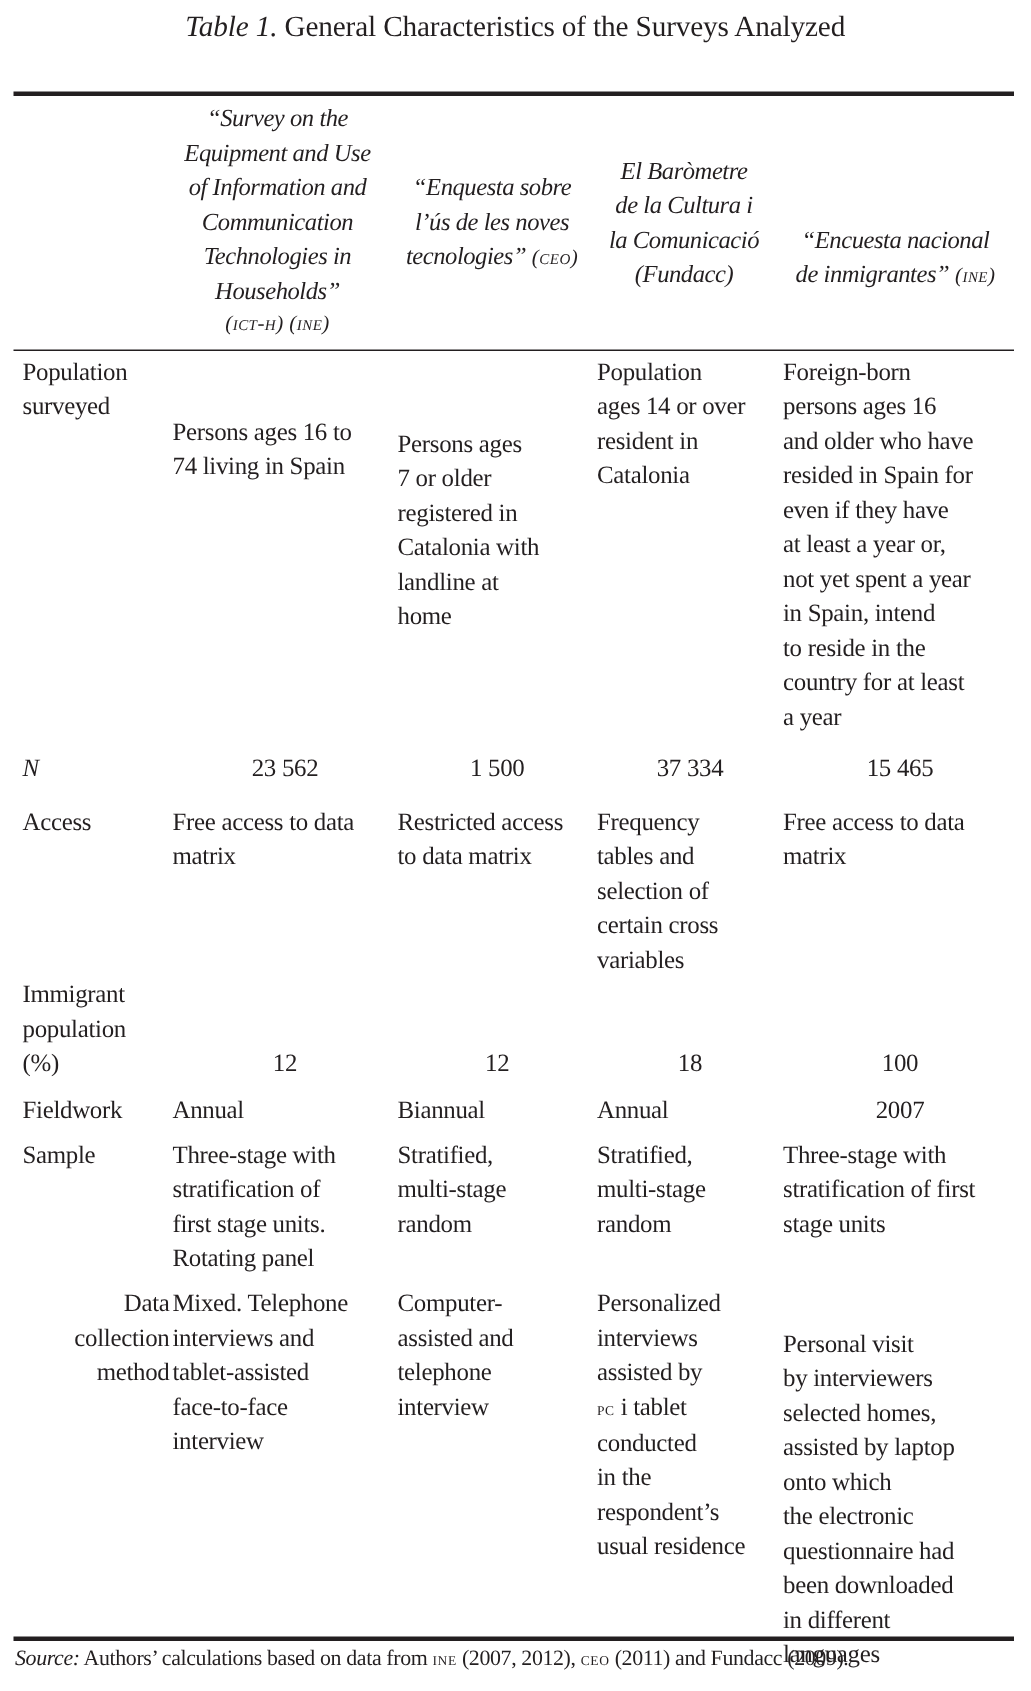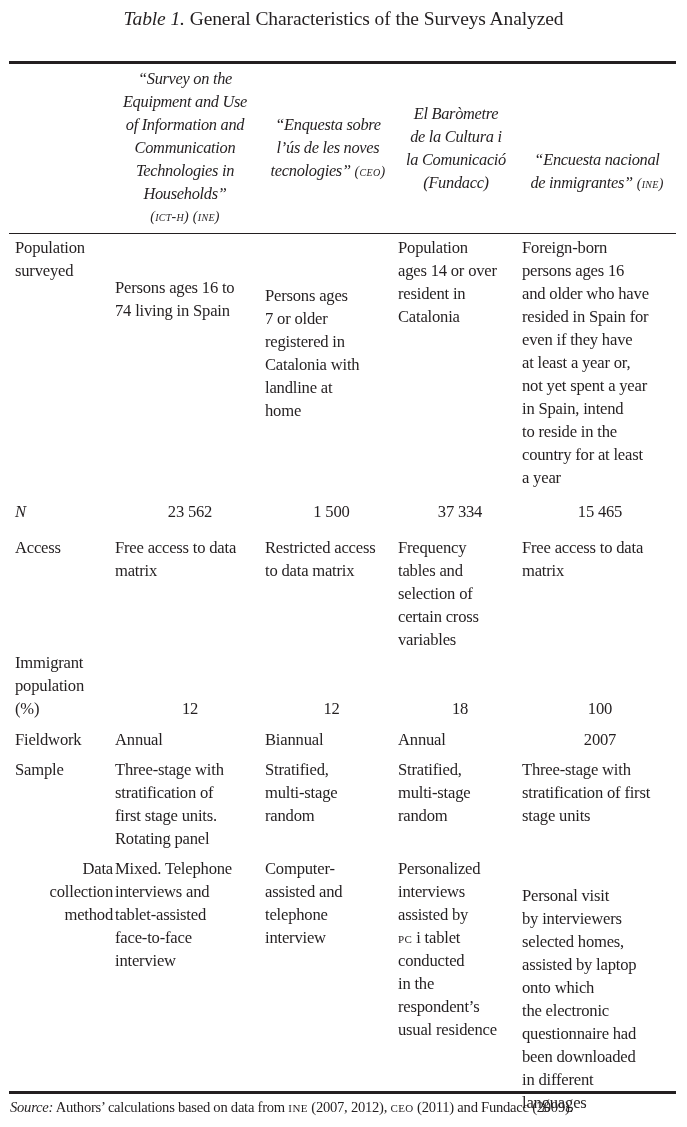--- a/index.html
+++ b/index.html
@@ -9,21 +9,21 @@
              font-size:19.5px; letter-spacing:-0.1px; }
   .caption i { font-style:italic; }
   .rule-thick { position:absolute; left:9px; width:667px; height:3px; background:#231f20; }
   .rule-thin { position:absolute; left:9px; width:667px; height:1px; background:#231f20; }
   .cell { position:absolute; font-size:16.6px; line-height:23px; letter-spacing:-0.2px; }
   .hdr { position:absolute; font-size:16.4px; line-height:23px; font-style:italic; text-align:center; letter-spacing:-0.3px; }
   .sc { font-variant:small-caps; font-style:italic; font-size:14px; letter-spacing:0.3px; }
   .num { text-align:center; }
   .source { position:absolute; top:1098px; left:10px; font-size:14.6px; letter-spacing:-0.25px; white-space:nowrap; }
   .source i { font-style:italic; }
-  .smallcaps { font-variant:small-caps; font-size:16px; letter-spacing:0.4px; }
+  .smallcaps { font-variant:small-caps; font-size:13px; letter-spacing:0.4px; }
 </style>
 </head>
 <body>
 
 <div class="caption">
   <i>Table 1.</i>
   <span>General Characteristics of the Surveys Analyzed</span>
 </div>
 
 <div class="rule-thick" style="top:61px"></div>

